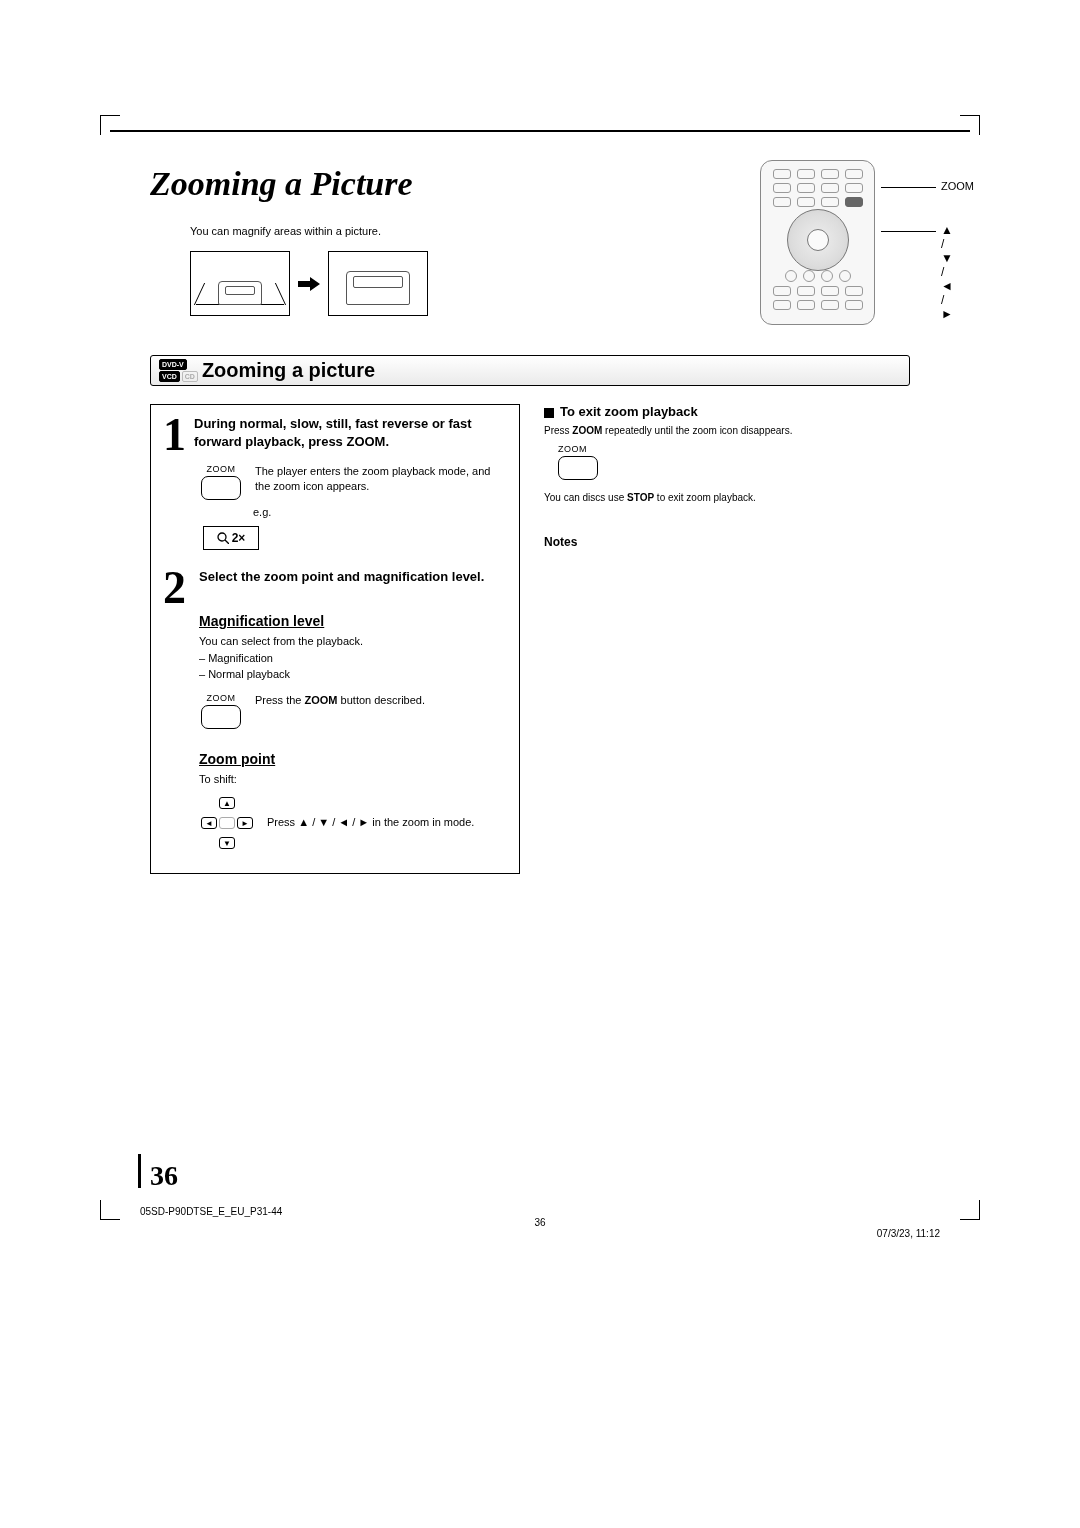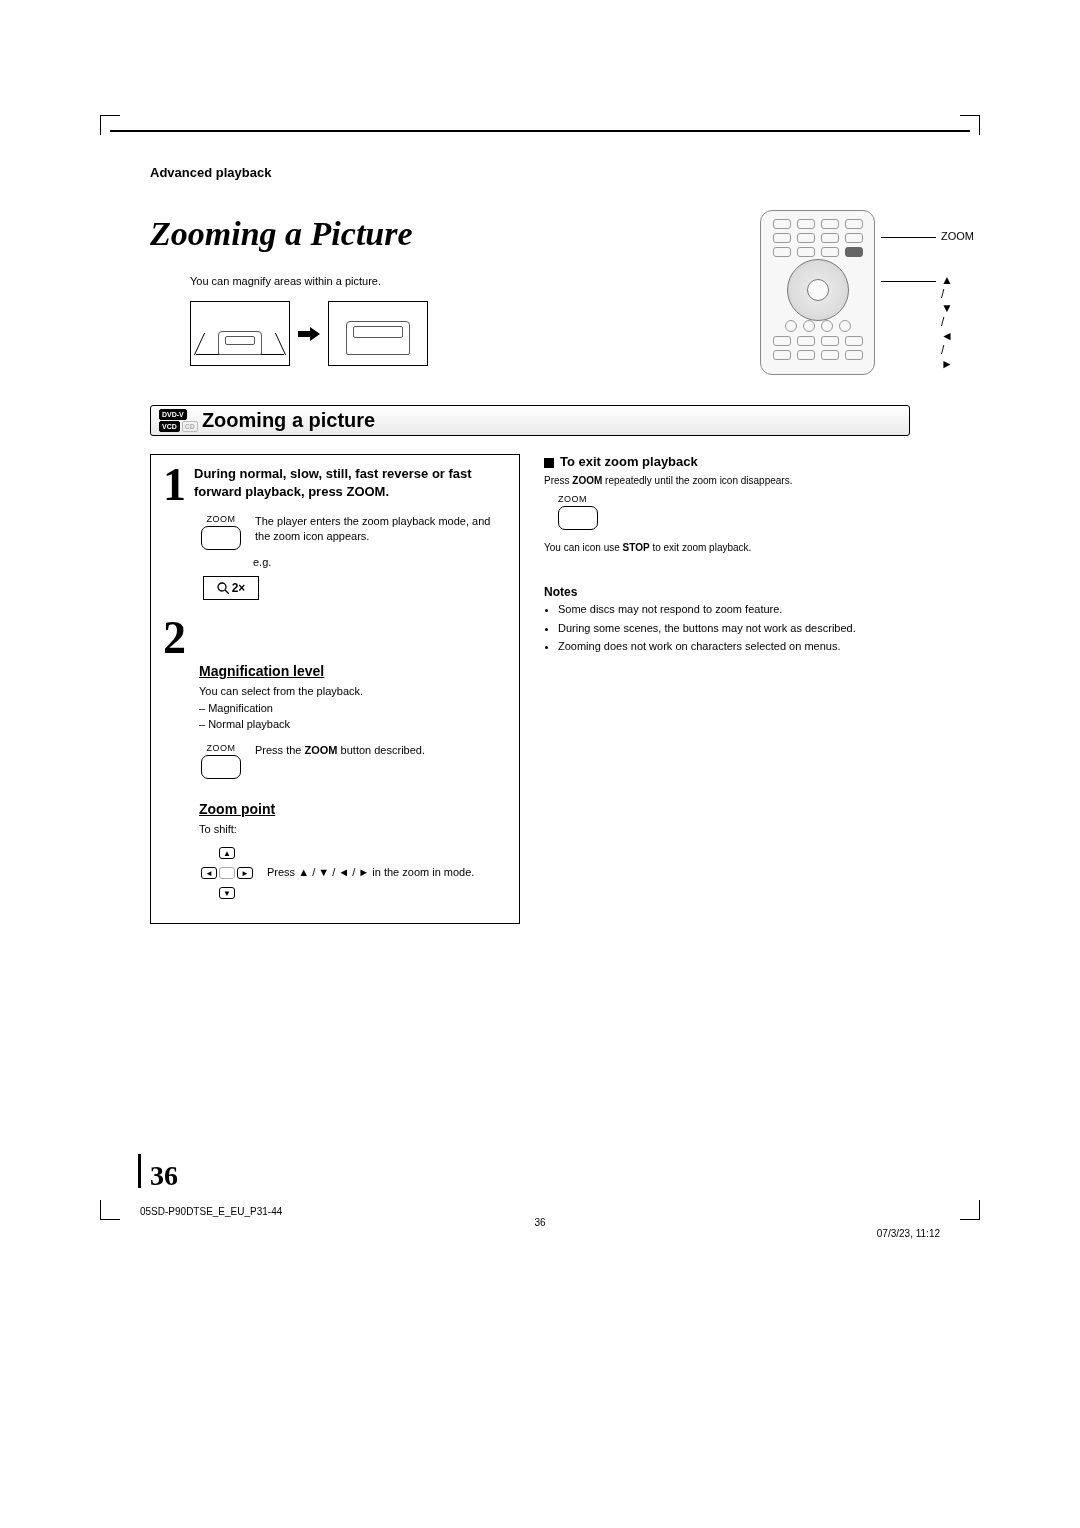--- a/index.html
+++ b/index.html
@@ -246,21 +246,20 @@
 <body>
 
 <div class="top-rule"></div>
 <div class="crop-tl"></div>
 <div class="crop-tr"></div>
 <div class="crop-bl"></div>
 <div class="crop-br"></div>
 
 <div class="page-wrap">
 
-  <div class="breadcrumb">Advanced playback</div>
 
   <div class="hero-row">
     <h1 class="title-italic">Zooming a Picture</h1>
     <div class="subcaption" style="margin-left:40px;">You can magnify areas within a picture.</div>
     <div class="illus-zoom" style="margin-left:40px;">
       <div class="car-box">
         <div class="roadL"></div>
           <div class="roadR"></div>
           <div class="road"></div>
         <div class="car">
@@ -366,20 +365,21 @@
           <svg width="12" height="12">
               <circle cx="5" cy="5" r="4" stroke="#000" fill="none" stroke-width="1.3"></circle>
               <line x1="8" y1="8" x2="12" y2="12" stroke="#000" stroke-width="1.3"></line>
             </svg>
         </span>
         <span>2×</span>
       </div>
 
       <div class="step-row" style="margin-top:14px;">
         <div class="big-num">2</div>
+        <div class="step-head">Select the zoom point and magnification level.</div>
       </div>
 
       <div class="subhead" style="margin-left:36px;">Magnification level</div>
       <div class="plain-list" style="margin-left:36px;">
         <div>You can select from the playback.</div>
         <div>– Magnification</div>
         <div>– Normal playback</div>
       </div>
       <div class="indent-block">
         <div class="mini-col">
@@ -412,29 +412,24 @@
         <span class="blk-sq"></span><span>To exit zoom playback</span>
       </div>
       <div class="right-body" style="margin-top:4px;">
         <span>Press </span><b>ZOOM</b><span> repeatedly until the zoom icon disappears.</span>
       </div>
       <div class="mini-col" style="align-items:flex-start; margin:6px 0 10px 14px;">
         <div class="btn-label" style="text-align:left;">ZOOM</div>
         <div class="btn-box"></div>
       </div>
       <div class="right-body">
-        <span>You can icon use </span><b>STOP</b><span> to exit zoom playback.</span>
+        <span>You can discs use </span><b>STOP</b><span> to exit zoom playback.</span>
       </div>
 
       <div class="notes-head">Notes</div>
-      <ul class="notes">
-        <li>Some discs may not respond to zoom feature.</li>
-        <li>During some scenes, the buttons may not work as described.</li>
-        <li>Zooming does not work on characters selected on menus.</li>
-      </ul>
     </div>
   </div>
 
 </div>
 
 <div class="page-num-bar"></div>
 <div class="page-num">36</div>
 
 <div class="footer">
   <div class="fl">05SD-P90DTSE_E_EU_P31-44</div>

